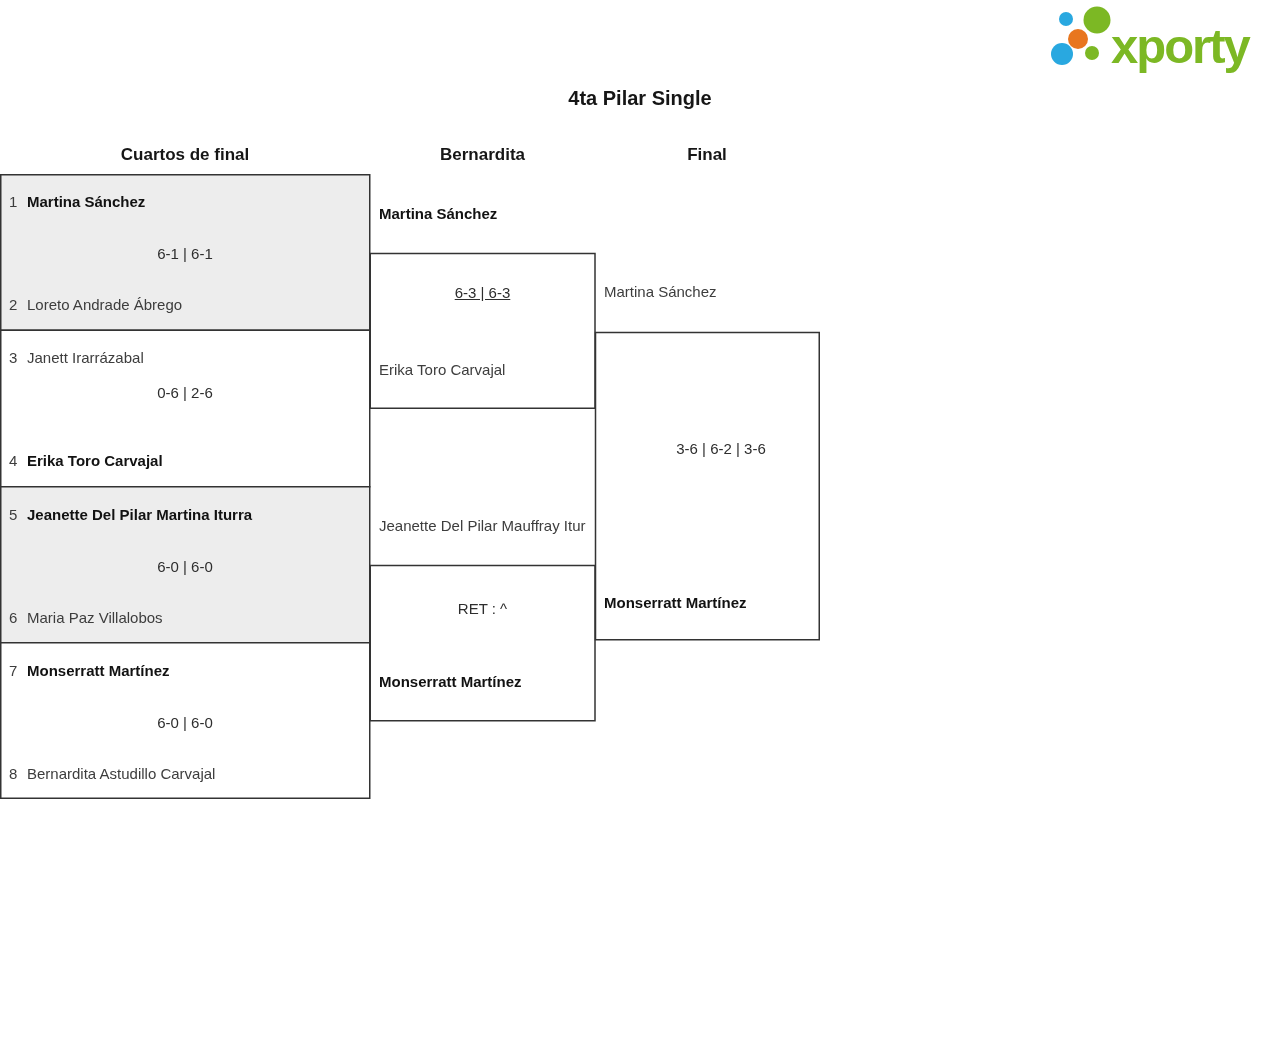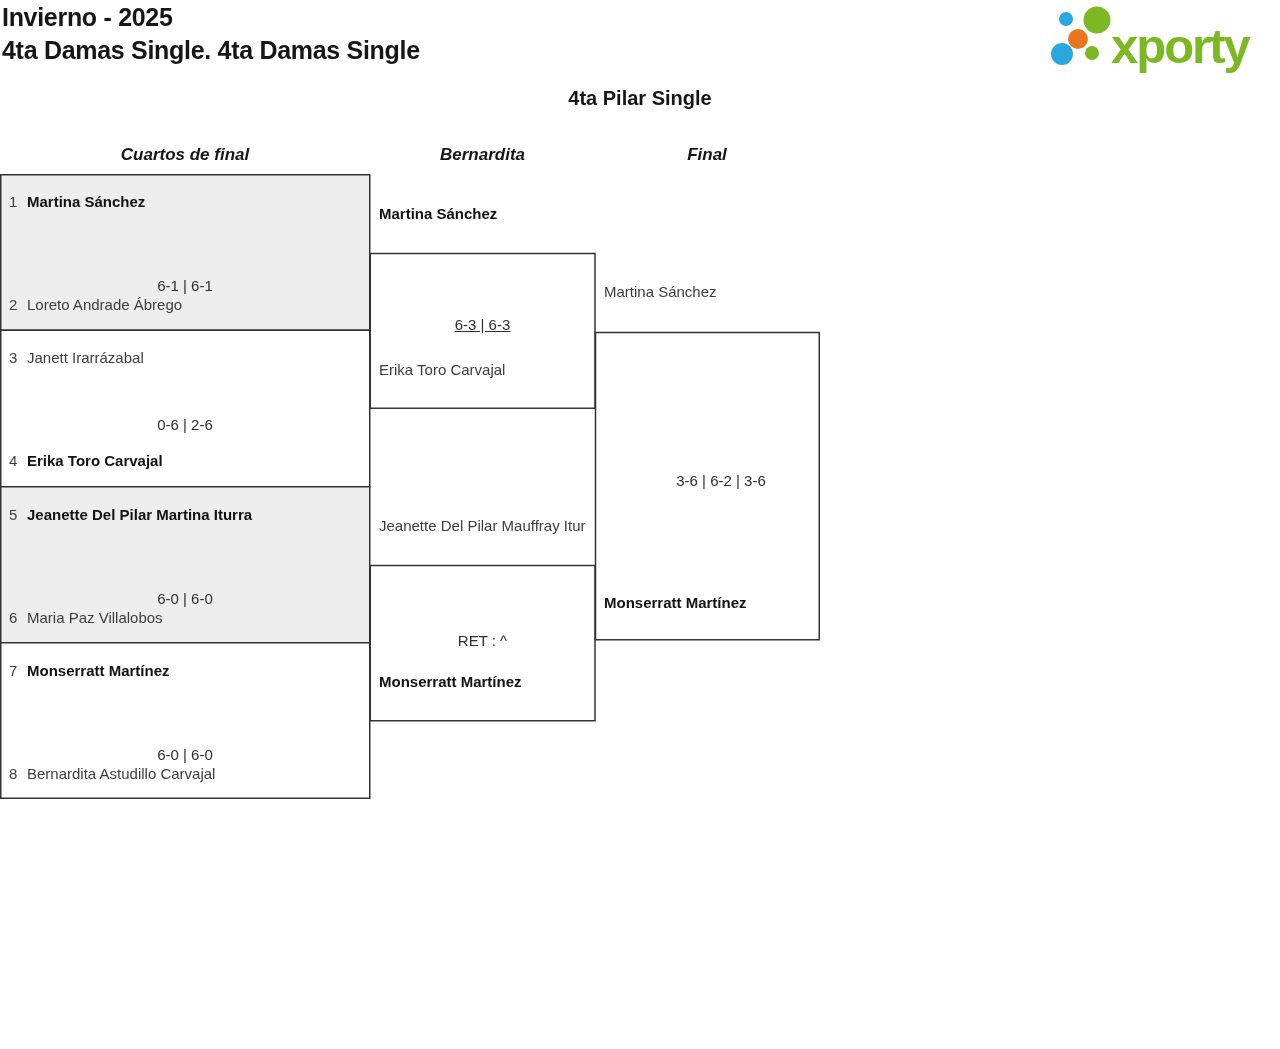--- a/index.html
+++ b/index.html
@@ -4,44 +4,40 @@
 <style>
   html,body{margin:0;padding:0;background:#fff;}
   .page{position:relative;width:1280px;height:1049px;background:#ffffff;
         font-family:"Liberation Sans",sans-serif;overflow:hidden;color:#1c1c1c;}
   .abs{position:absolute;}
   
   .title-block{left:2px;top:1px;font-size:25px;font-weight:700;line-height:33px;color:#161616;letter-spacing:-0.3px;}
   .logo-svg{left:1045px;top:0px;}
   .btitle{left:440px;top:86px;width:400px;height:24px;line-height:24px;text-align:center;
           font-size:20px;font-weight:700;color:#161616;}
-  .rhead{top:144px;height:22px;line-height:22px;text-align:center;font-size:17px;font-weight:700;color:#161616;font-style:italic;}
+  .rhead{top:144px;height:22px;line-height:22px;text-align:center;font-size:17px;font-weight:700;color:#161616;}
   .rhead.r0{left:0;width:370px;}
   .rhead.r1{left:370px;width:225px;}
   .rhead.r2{left:595px;width:224px;}
   
   .lines{left:0;top:0;}
   
   .match{position:absolute;}
   .row{position:absolute;left:0;right:0;height:22px;line-height:22px;white-space:nowrap;overflow:hidden;}
   .prow{display:flex;align-items:center;gap:9px;padding-left:9px;font-size:15px;color:#3d3d3d;}
   .seed{min-width:9px;flex:0 0 auto;color:#3d3d3d;font-weight:400;}
   .pname{flex:0 0 auto;}
   .w .pname{font-weight:700;color:#121212;}
-  .score{text-align:center;font-size:15px;color:#2e2e2e;margin-top:32px;}
+  .score{text-align:center;font-size:15px;color:#2e2e2e;}
 </style>
 </head>
 <body>
 
 <div class="page">
 
-  <div class="abs title-block">
-    <div>Invierno - 2025</div>
-    <div>4ta Damas Single. 4ta Damas Single</div>
-  </div>
 
   <svg class="abs logo-svg" width="235" height="78" viewBox="0 0 235 78">
     <circle cx="21" cy="19" r="7" fill="#29a8e0"></circle>
     <circle cx="52" cy="20" r="13.5" fill="#7cb824"></circle>
     <circle cx="33" cy="39" r="10" fill="#e8761e"></circle>
     <circle cx="17" cy="54" r="11" fill="#29a8e0"></circle>
     <circle cx="47" cy="53" r="7" fill="#7cb824"></circle>
     <text x="66" y="63" font-family="Liberation Sans, sans-serif" font-size="49" font-weight="700" letter-spacing="-2" fill="#7cb824">xporty</text>
   </svg>
 

